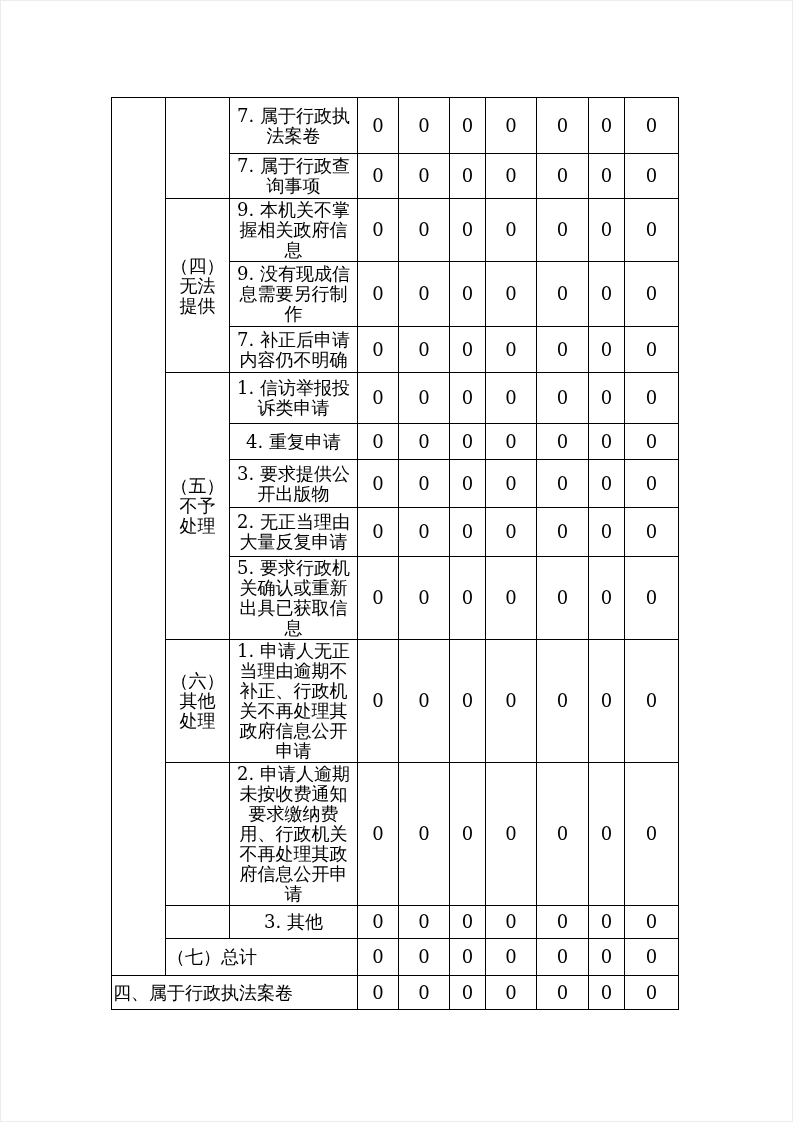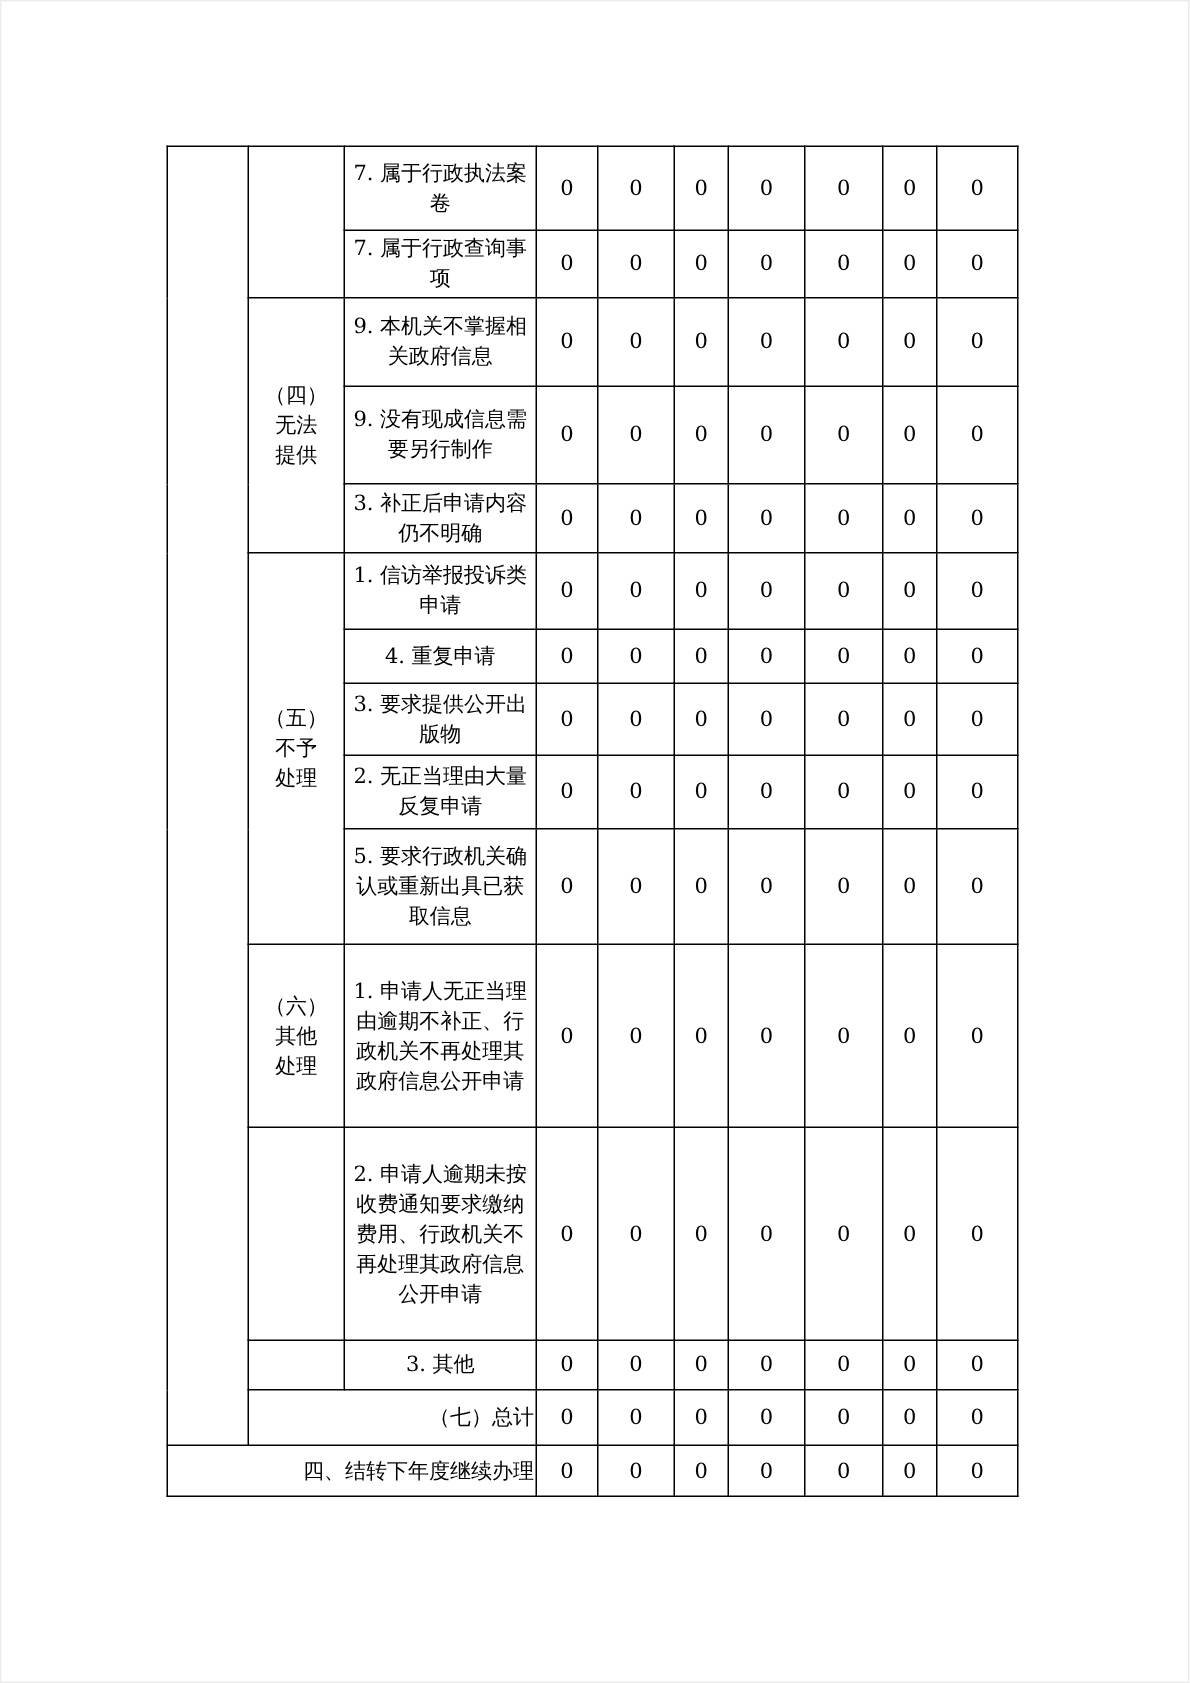--- a/index.html
+++ b/index.html
@@ -10,33 +10,33 @@
     position: relative;
     font-family: "DejaVu Serif", "Liberation Serif", serif;
     color: #000;
   }
   table.report-table {
     position: absolute;
     left: 111px; top: 97px;
     width: 567px;
     border-collapse: collapse;
     table-layout: fixed;
-    font-size: 14px;
+    font-size: 18px;
     line-height: 20px;
   }
   .report-table td {
     border: 1.5px solid #000;
     vertical-align: middle;
     text-align: center;
     padding: 1px 1px;
     overflow: hidden;
   }
   .report-table td.cat { white-space: pre-line; }
   .report-table td.v { text-align: center; }
-  .report-table td.span-label { text-align: right; }
+  .report-table td.span-label { text-align: left; }
 </style>
 </head>
 <body>
 
 <table class="report-table">
   <colgroup>
     <col style="width:54px">
       <col style="width:64px">
       <col style="width:128px">
     <col style="width:41px">
@@ -87,21 +87,21 @@
       <td class="item">9. 没有现成信息需要另行制作</td>
     <td class="v">0</td>
         <td class="v">0</td>
         <td class="v">0</td>
         <td class="v">0</td>
         <td class="v">0</td>
         <td class="v">0</td>
         <td class="v">0</td>
       </tr>
     <tr style="height:46px">
-      <td class="item">3. 补正后申请内容仍不明确</td>
+      <td class="item">7. 补正后申请内容仍不明确</td>
     <td class="v">0</td>
         <td class="v">0</td>
         <td class="v">0</td>
         <td class="v">0</td>
         <td class="v">0</td>
         <td class="v">0</td>
         <td class="v">0</td>
       </tr>
     <tr style="height:51px">
       <td class="cat" rowspan="5">（五）
@@ -195,21 +195,21 @@
       <td class="span-label" colspan="2">（七）总计</td>
     <td class="v">0</td>
         <td class="v">0</td>
         <td class="v">0</td>
         <td class="v">0</td>
         <td class="v">0</td>
         <td class="v">0</td>
         <td class="v">0</td>
       </tr>
     <tr style="height:34px">
-      <td class="span-label" colspan="3">四、结转下年度继续办理</td>
+      <td class="span-label" colspan="3">四、属于行政执法案卷</td>
     <td class="v">0</td>
         <td class="v">0</td>
         <td class="v">0</td>
         <td class="v">0</td>
         <td class="v">0</td>
         <td class="v">0</td>
         <td class="v">0</td>
       </tr>
   </tbody>
 </table>

